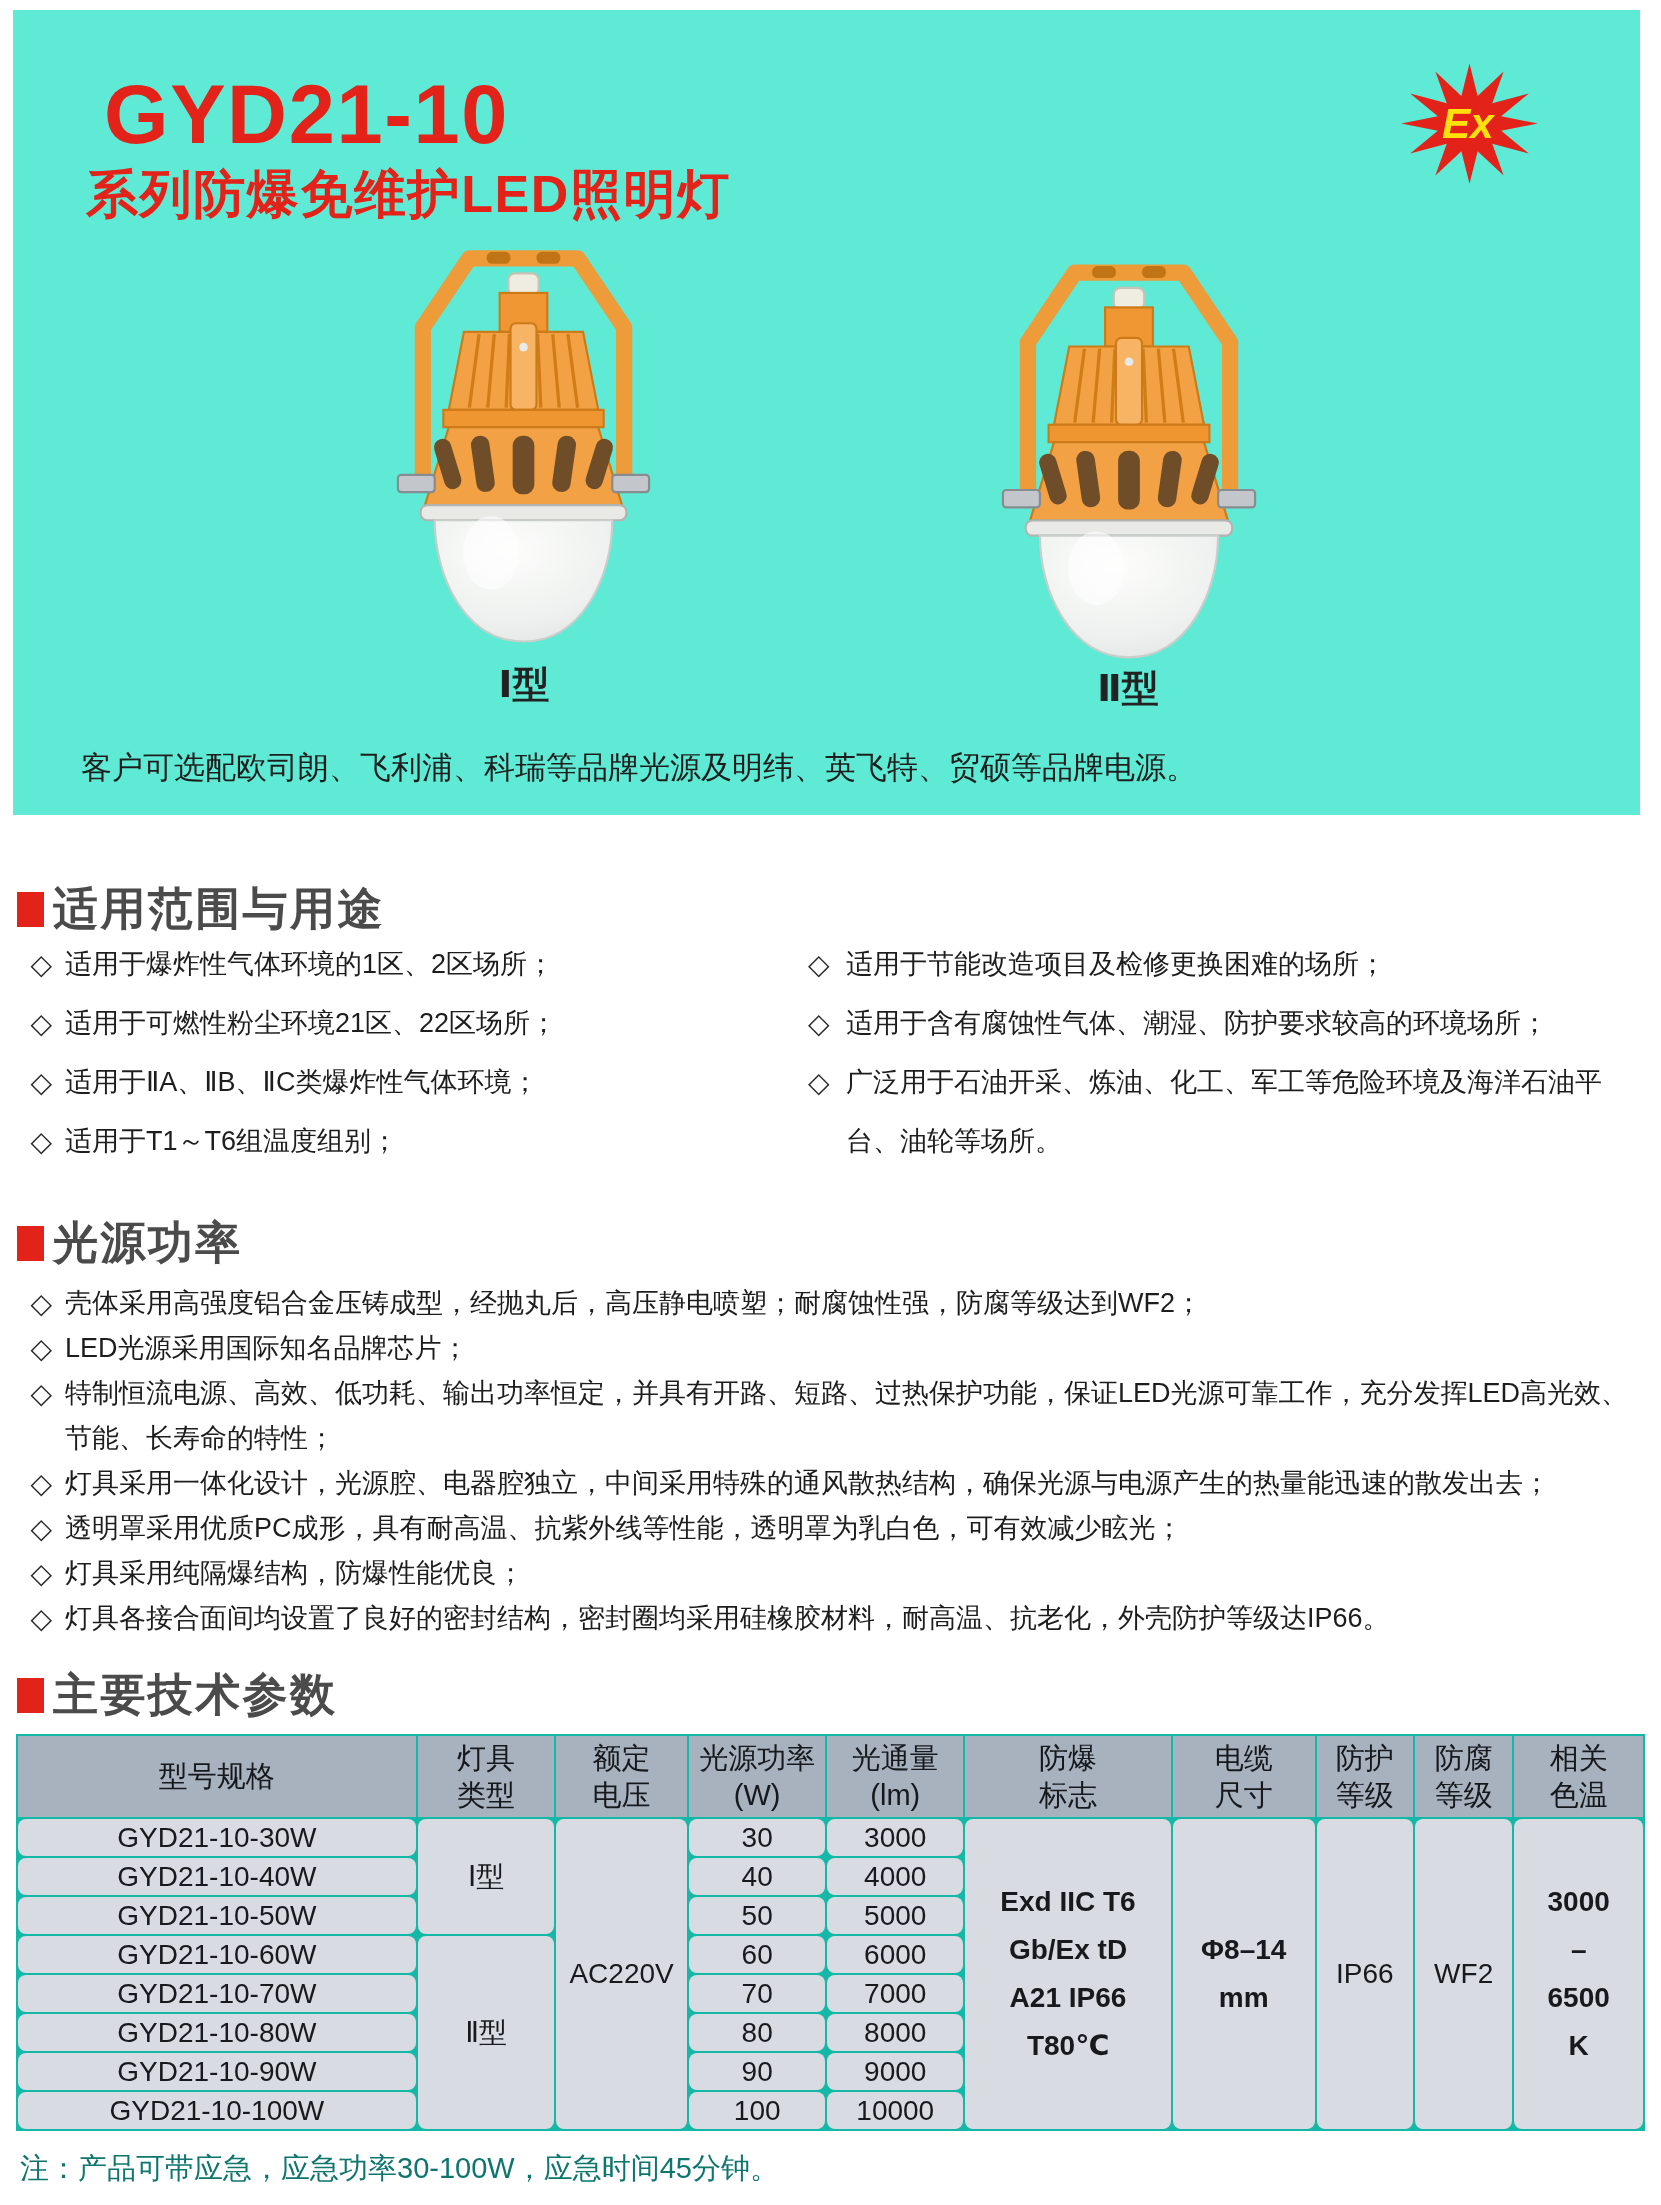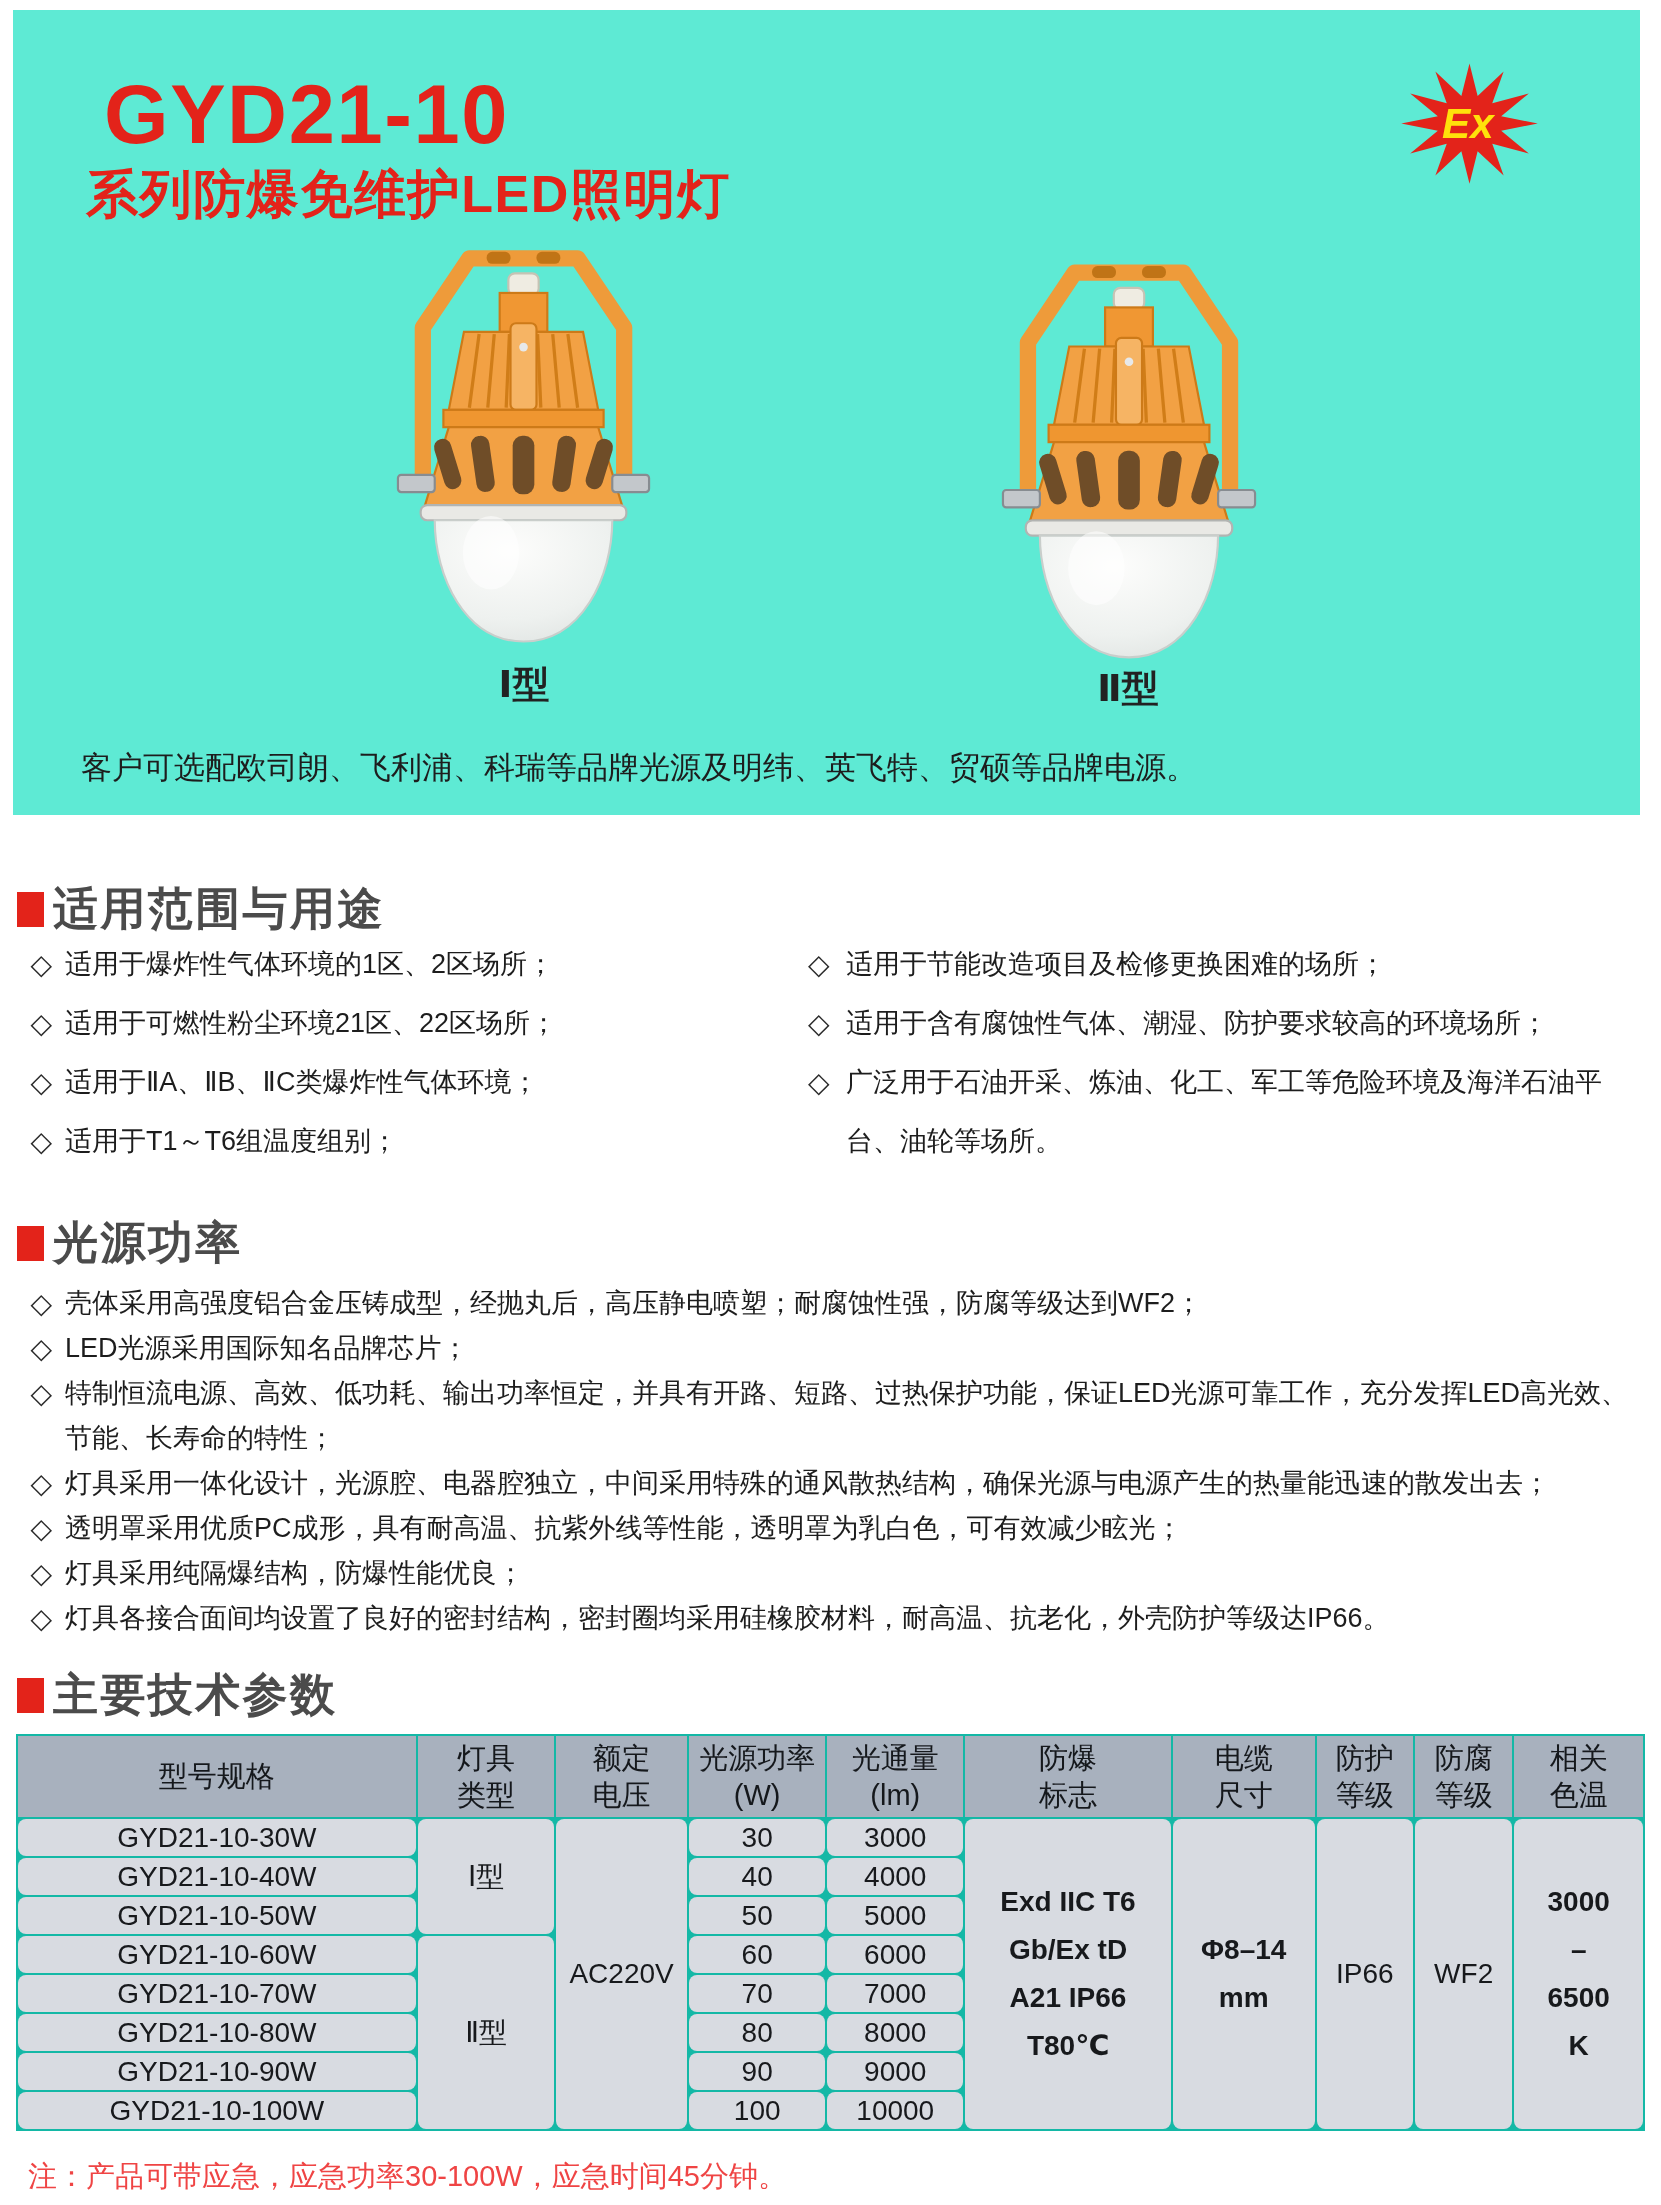--- a/index.html
+++ b/index.html
@@ -45,21 +45,21 @@
 
   
   .specs{position:absolute;left:16px;top:1734px;width:1629px;table-layout:fixed;
          border-collapse:separate;border-spacing:2.4px;background:#14b8a6;}
   .specs th{background:#a8b1be;height:81px;font-size:29px;font-weight:normal;color:#15181c;
             white-space:pre-line;line-height:1.25;text-align:center;vertical-align:middle;padding:0;}
   .specs td{background:#d8dbe1;height:37px;font-size:28px;color:#17191c;text-align:center;
             vertical-align:middle;white-space:pre-line;padding:0;border-radius:8px;}
   .specs td.tall{line-height:1.72;font-weight:bold;}
 
-  .footnote{position:absolute;left:16px;top:2145px;margin:12px;font-size:29px;color:#ef4444;}
+  .footnote{position:absolute;left:16px;top:2145px;margin:4px;font-size:29px;color:#0f766e;}
 </style>
 </head>
 <body>
 
 <svg width="0" height="0" style="position:absolute">
   <defs>
     <radialGradient id="domeGrad" cx="42%" cy="25%" r="95%">
       <stop offset="0%" stop-color="#fdfdfc"></stop>
       <stop offset="60%" stop-color="#eef1ef"></stop>
       <stop offset="100%" stop-color="#dbe0de"></stop>

